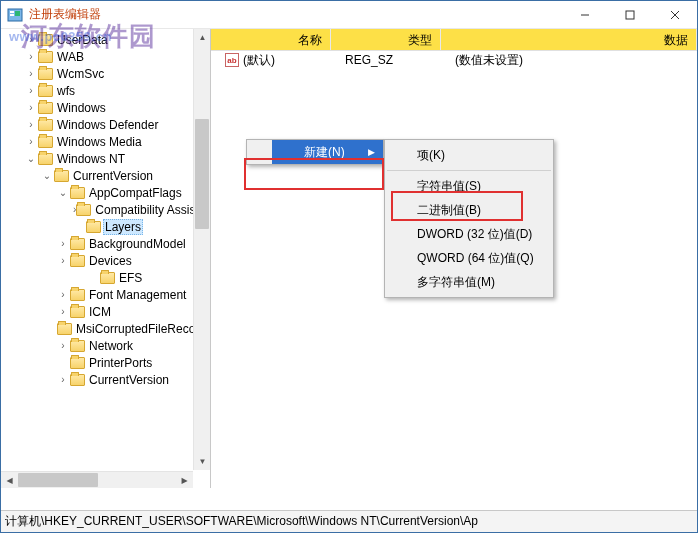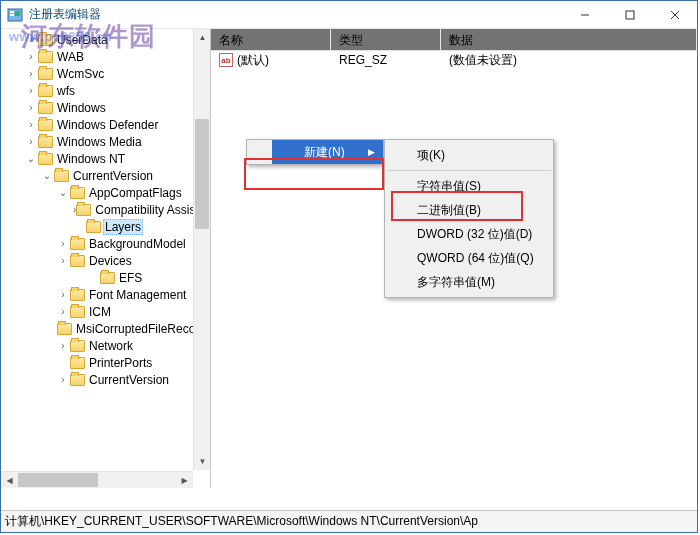--- a/index.html
+++ b/index.html
@@ -3,21 +3,21 @@
 <meta charset="utf-8">
 <style>
 * { margin: 0; padding: 0; box-sizing: border-box; font-family: "Microsoft YaHei", "Segoe UI", sans-serif; font-size: 12px; }
 body { background: #fff; width: 700px; height: 535px; overflow: hidden; position: relative; }
 
 .window { width: 698px; height: 533px; border: 1px solid #3a6ea5; background: #fff; position: relative; }
 
 .titlebar { height: 28px; background: #fff; display: flex; align-items: center; padding-left: 6px; border-bottom: 1px solid #e8e8e8; }
 .titlebar-icon { width: 16px; height: 16px; margin-right: 6px; }
 .titlebar-icon svg { width: 16px; height: 16px; }
-.titlebar-text { flex: 1; color: #0c4a6e; }
+.titlebar-text { flex: 1; color: #c2410c; }
 .win-controls { display: flex; height: 100%; }
 .win-btn { width: 45px; height: 100%; display: flex; align-items: center; justify-content: center; color: #333; }
 .win-btn svg { width: 10px; height: 10px; }
 
 .menubar { height: 22px; display: flex; align-items: center; padding-left: 4px; background: #fff; border-bottom: 1px solid #e0e0e0; }
 .menu-item { padding: 2px 8px; }
 
 .watermark { position: absolute; top: 18px; left: 20px; color: #4c1d95; font-size: 26px; font-weight: bold; opacity: 0.45; letter-spacing: 1px; pointer-events: none; z-index: 5; text-shadow: 0 0 2px #fff; }
 .watermark2 { position: absolute; top: 28px; left: 8px; color: #1d4ed8; font-size: 13px; font-weight: bold; opacity: 0.4; letter-spacing: 0.5px; pointer-events: none; z-index: 5; }
 
@@ -27,24 +27,24 @@
 
 .tree { padding: 2px 0; }
 .tree-row { display: flex; align-items: center; height: 17px; white-space: nowrap; }
 .tree-toggle { width: 12px; text-align: center; color: #666; font-size: 10px; }
 .tree-icon { width: 16px; height: 14px; margin-right: 2px; display: flex; align-items: center; justify-content: center; }
 .folder-icon { width: 15px; height: 12px; background: linear-gradient(#ffe9a6, #f7d36b); border: 1px solid #d6a731; border-radius: 1px; position: relative; }
 .folder-icon::before { content: ''; position: absolute; top: -3px; left: 0; width: 6px; height: 3px; background: #f7d36b; border: 1px solid #d6a731; border-bottom: none; border-radius: 1px 1px 0 0; }
 .tree-label { padding: 0 2px; }
 .tree-label.selected { background: #cde8ff; border: 1px dotted #7ab6e8; padding: 0 1px; }
 
-.list-header { display: flex; height: 22px; border-bottom: 1px solid #e0e0e0; background: #737373; }
+.list-header { display: flex; height: 22px; border-bottom: 1px solid #e0e0e0; background: #fde047; text-align: right; }
 .list-col { padding: 3px 8px; border-right: 1px solid #e8e8e8; }
 .list-row { display: flex; height: 18px; align-items: center; }
-.list-cell { padding: 1px 8px; display: flex; align-items: center; gap: 4px; }
+.list-cell { padding: 1px 14px; display: flex; align-items: center; gap: 4px; }
 .reg-icon { width: 14px; height: 14px; background: #fff; border: 1px solid #c86464; display: flex; align-items: center; justify-content: center; font-size: 8px; color: #c83232; font-weight: bold; }
 
 .ctx-menu { position: absolute; background: #f0f0f0; border: 1px solid #b4b4b4; box-shadow: 2px 2px 4px rgba(0,0,0,0.3); z-index: 10; padding-left: 25px; }
 .ctx-item { height: 24px; display: flex; align-items: center; padding: 0 28px 0 32px; position: relative; white-space: nowrap; }
 .ctx-item.hl { background: #2f71cd; color: #fff; }
 .ctx-arrow { position: absolute; right: 8px; font-size: 9px; }
 .ctx-sep { height: 1px; background: #d0d0d0; margin: 3px 2px; }
 
 .red-box { border: 2px solid #e03030; }
 .menu1-box { position: absolute; top: 157px; left: 243px; width: 140px; height: 32px; pointer-events: none; z-index: 12; }

